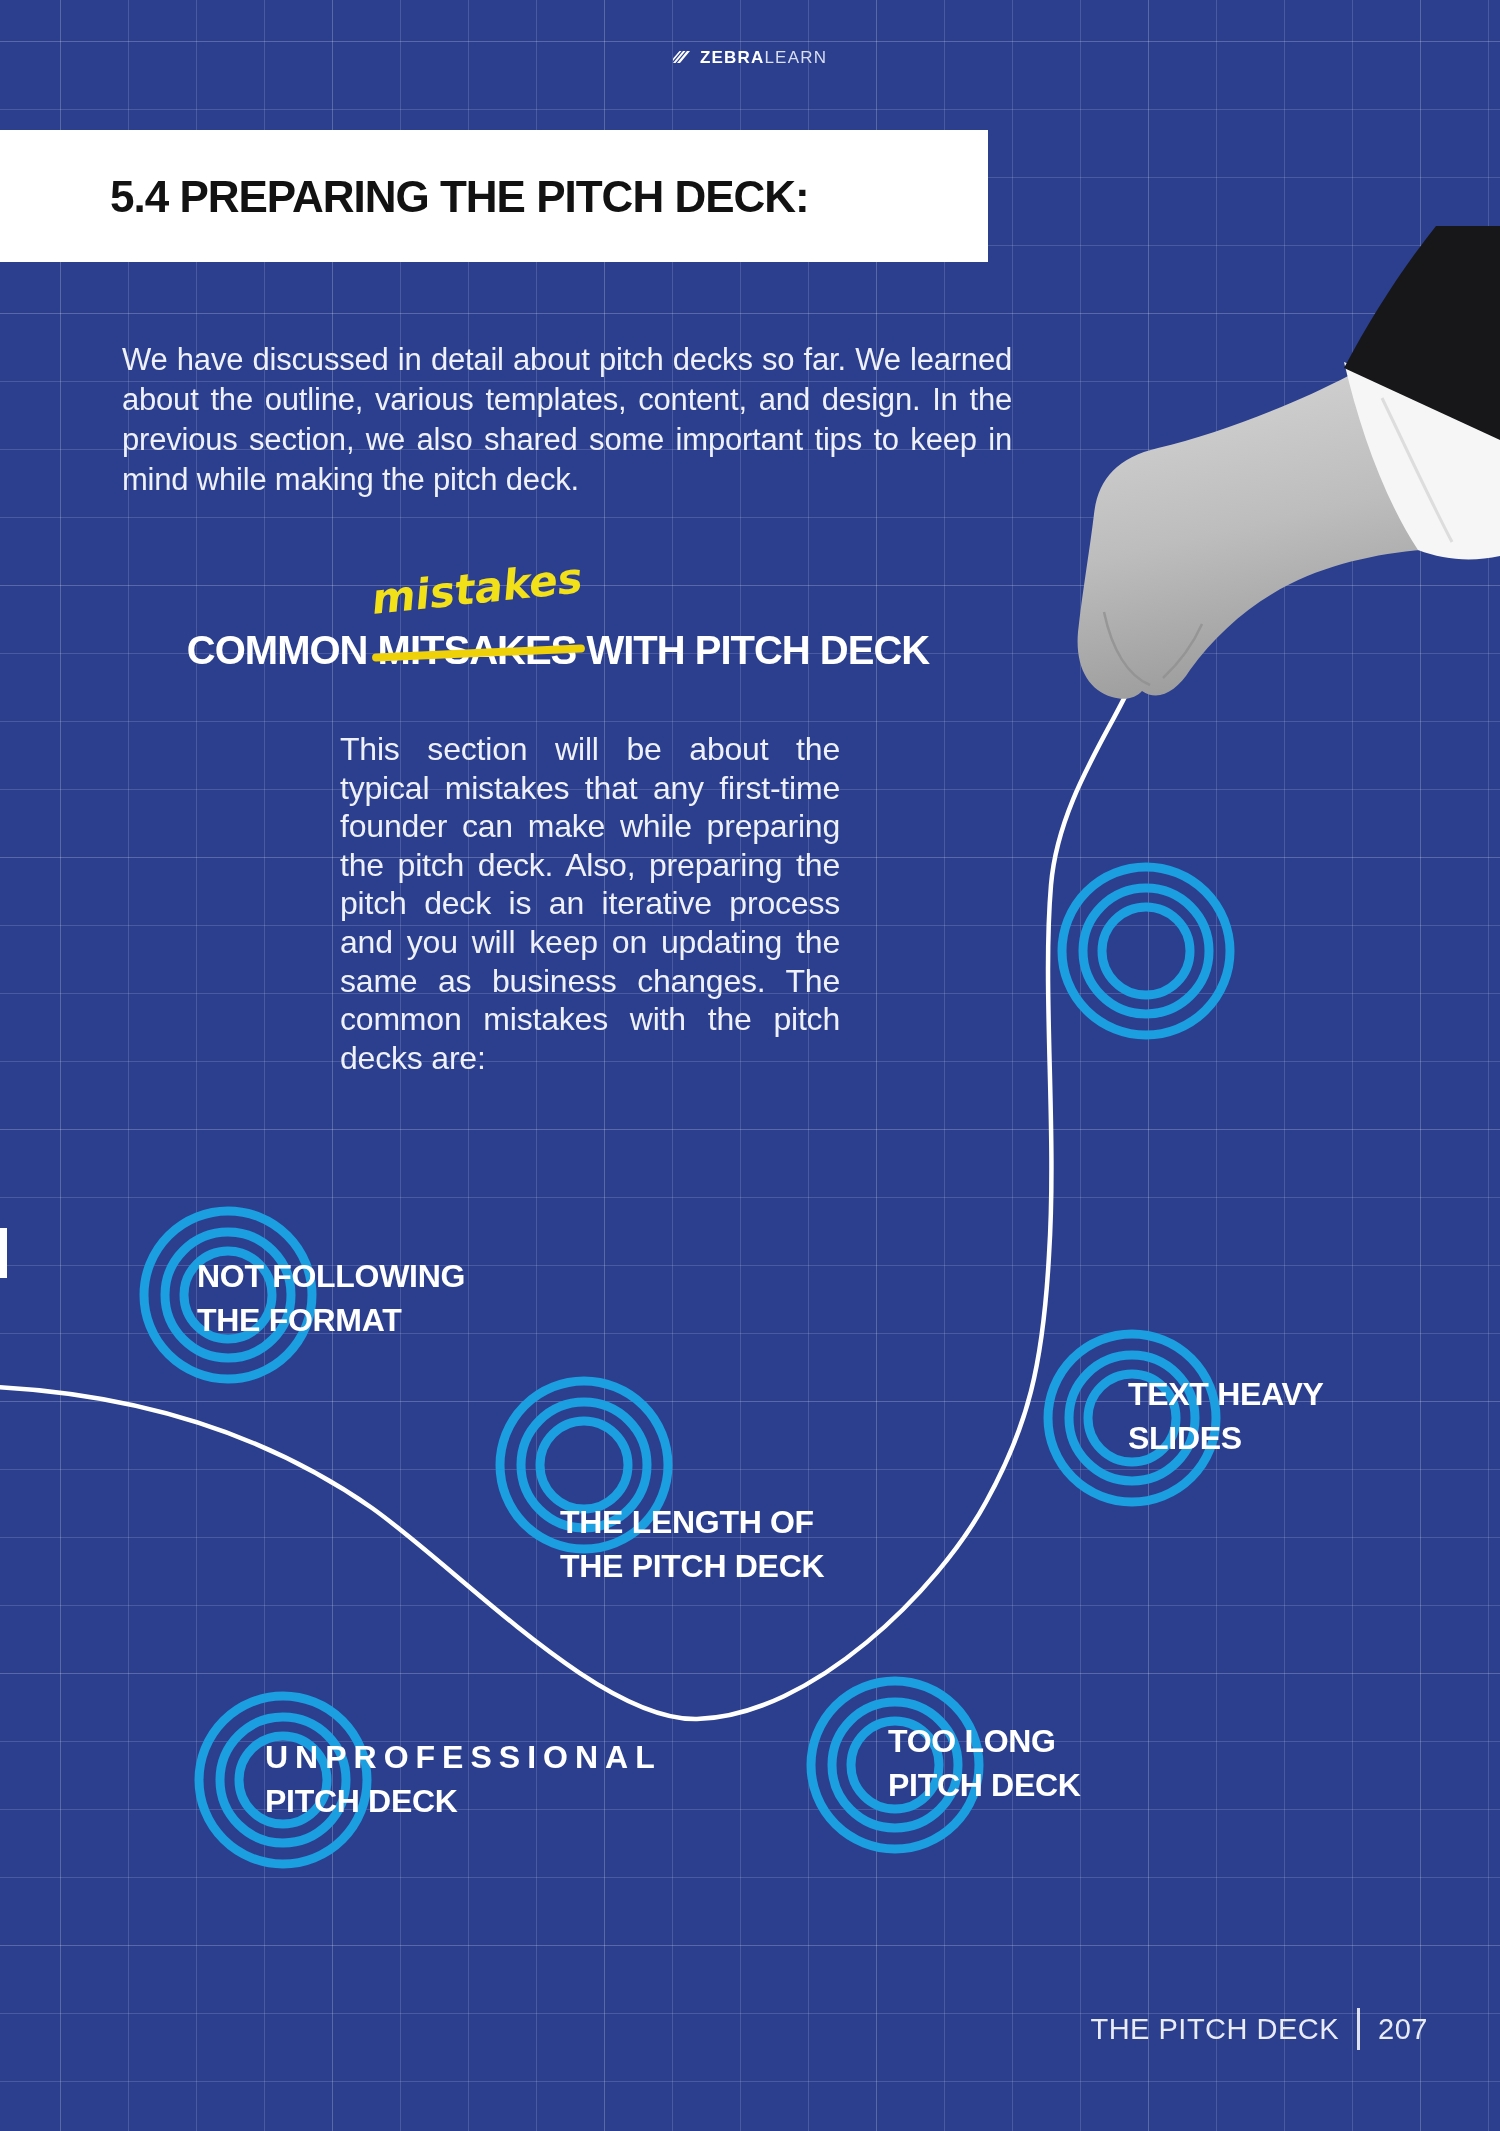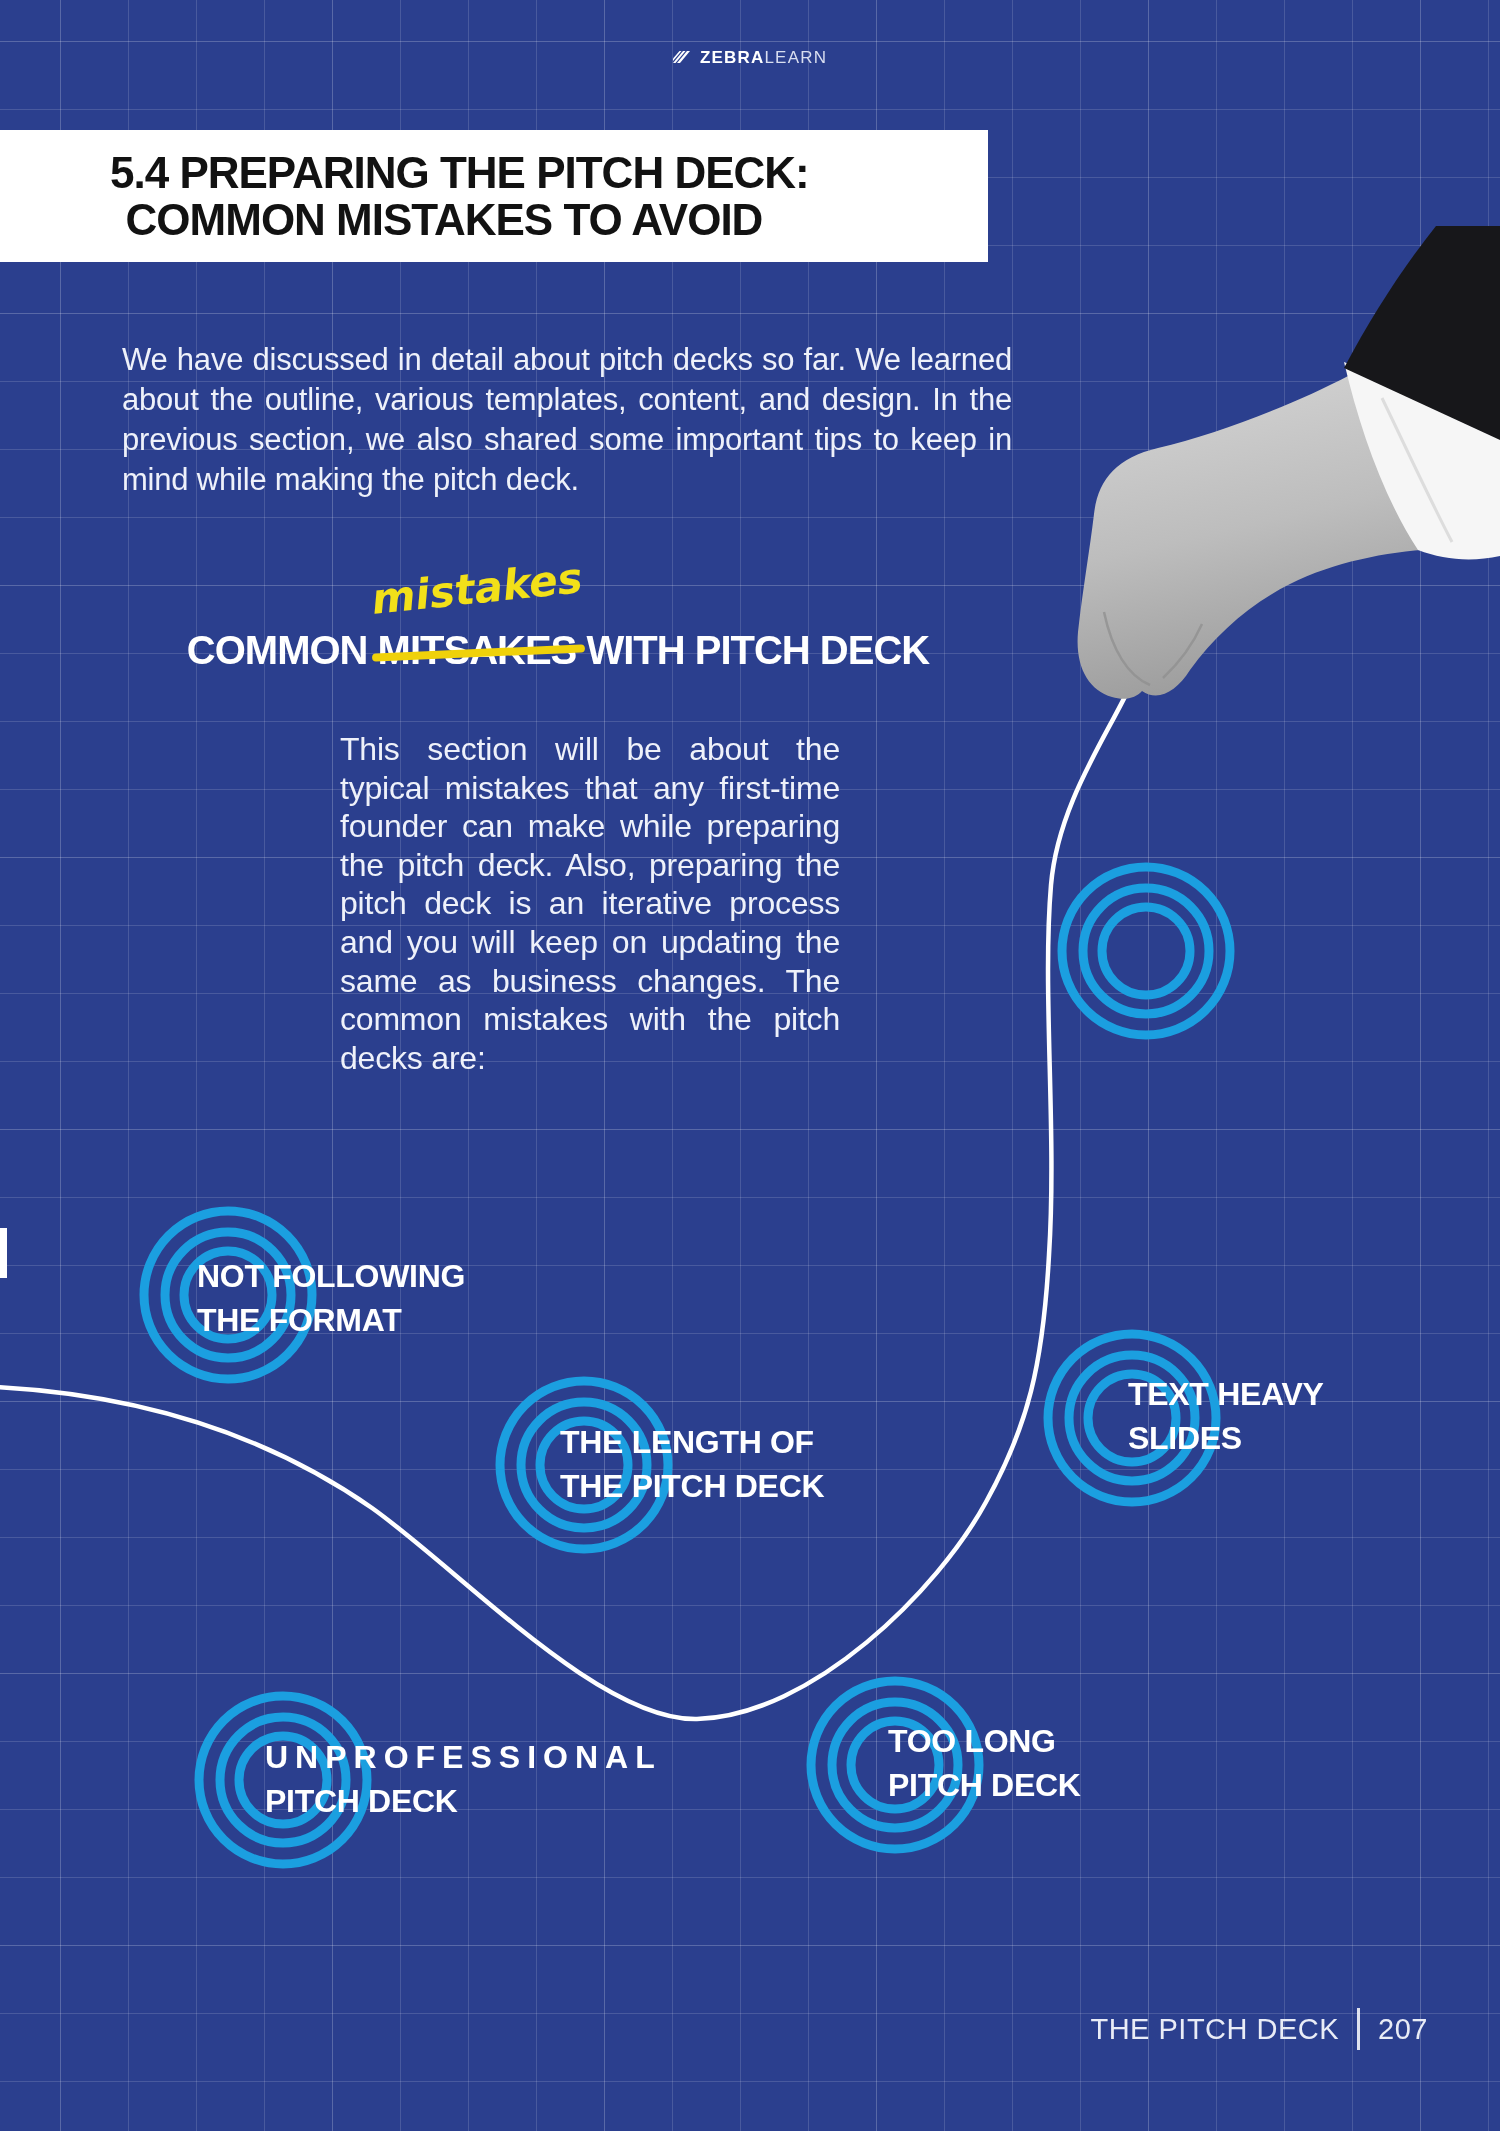--- a/index.html
+++ b/index.html
@@ -43,21 +43,21 @@
     font-family:"DejaVu Sans", sans-serif;font-style:italic;font-weight:700;
     font-size:42px;color:#f2e019;letter-spacing:0;
   }
   .bodytext{
     position:absolute;left:340px;top:730px;width:500px;
     font-size:32px;line-height:38.6px;color:#eef1fa;text-align:justify;letter-spacing:-0.2px;
   }
   .lbl{position:absolute;color:#ffffff;font-weight:700;font-size:32px;line-height:44px;letter-spacing:-0.3px;white-space:nowrap;}
   .lbl-jargons{left:1160px;top:914px;}
   .lbl-format{left:197px;top:1254px;}
-  .lbl-length{left:560px;top:1420px;}
+  .lbl-length{left:560px;top:1500px;}
   .lbl-heavy{left:1128px;top:1372px;}
   .lbl-unprofessional{left:265px;top:1735px;}
   .lbl-unprofessional .l1{letter-spacing:7px;}
   .lbl-toolong{left:888px;top:1719px;}
   .footer{
     position:absolute;top:2008px;right:72px;display:flex;align-items:center;gap:18px;
     color:#e9ecf6;font-size:29px;letter-spacing:0.5px;
   }
   .footer .sep{width:3px;height:42px;background:rgba(255,255,255,0.85);}
   .art{position:absolute;left:0;top:0;}
@@ -147,21 +147,20 @@
         <polygon points="4,14 14,2 17,2 7,14"></polygon>
         <polygon points="0,14 10,2 12.5,2 2.5,14"></polygon>
         <polygon points="0,9.5 6.5,2 8.5,2 0,12"></polygon>
       </g>
     </svg>
     <span class="word"><span class="zebra">ZEBRA</span><span class="learn">LEARN</span></span>
   </div>
 
   <div class="titlebox">
     <div class="tline">5.4 PREPARING THE PITCH DECK:</div>
-    <div class="tline">COMMON MISTAKES TO AVOID</div>
   </div>
 
   <div class="intro">We have discussed in detail about pitch decks so far. We learned about the outline, various templates, content, and design. In the previous section, we also shared some important tips to keep in mind while making the pitch deck.</div>
 
   <div class="heading">
     <span>COMMON </span><span class="struck"><span>MITSAKES</span><i class="strike"></i><span class="annot">mistakes</span></span><span> WITH PITCH DECK</span>
   </div>
 
   <div class="bodytext">This section will be about the typical mistakes that any first-time founder can make while preparing the pitch deck. Also, preparing the pitch deck is an iterative process and you will keep on updating the same as business changes. The common mistakes with the pitch decks are:</div>
 

